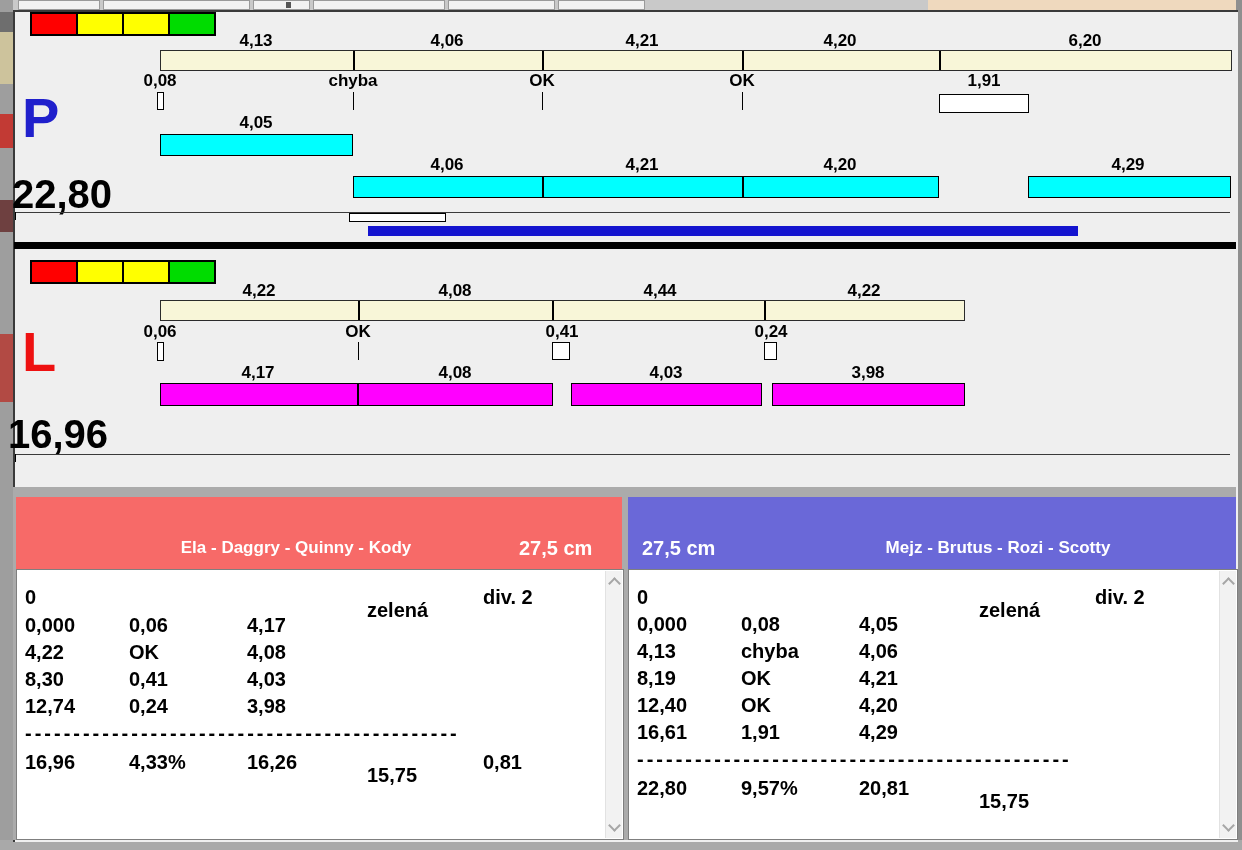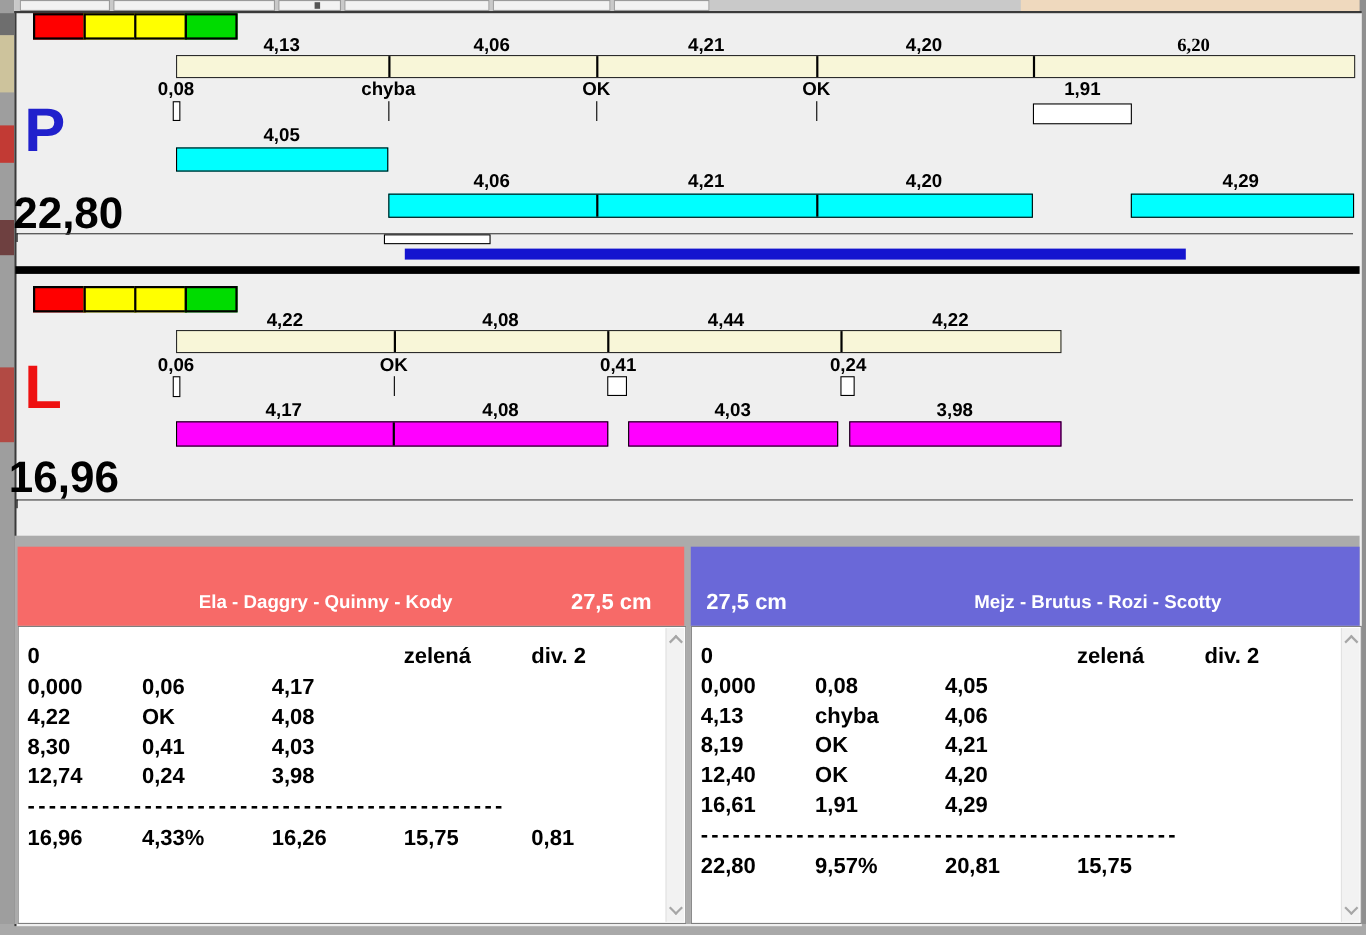--- a/index.html
+++ b/index.html
@@ -41,21 +41,21 @@
   .t-red{background:#F76A68;} .t-blue{background:#6A68D8;}
   .teamtitle{position:absolute;font-size:23px;font-weight:bold;color:#000;text-align:center;white-space:nowrap;}
   .teamsub{position:absolute;font-size:17px;font-weight:bold;color:#FFF;text-align:center;white-space:nowrap;}
   .jumph{position:absolute;font-size:20px;font-weight:bold;color:#FFF;white-space:nowrap;}
   .datebox{position:absolute;left:497px;top:494px;width:261px;height:41px;background:#FFF;
            border:1px solid #6b6b6b;z-index:6;font-size:25px;color:#000;
            display:flex;align-items:center;justify-content:center;white-space:nowrap;}
   .tbl{position:absolute;width:606px;height:269px;background:#FFF;border:1px solid #7f7f7f;}
   .trow{position:absolute;left:0;right:20px;height:24px;font-size:20px;font-weight:bold;color:#000;}
   .trow span{position:absolute;top:0;white-space:nowrap;}
-  .c0{left:8px;} .c1{left:112px;} .c2{left:230px;} .c3{left:350px;} .c4{left:466px;}
+  .c0{left:8px;} .c1{left:112px;} .c2{left:230px;} .c3{left:350px;margin-top:13px;} .c4{left:466px;}
   .dashrow{letter-spacing:3px;font-size:20px;font-weight:bold;}
   .sb{position:absolute;top:1px;bottom:1px;right:1px;width:16px;background:#F2F2F2;
       border-left:1px solid #e2e2e2;}
   .chev{position:absolute;left:4px;width:7px;height:7px;border-left:2px solid #A6A6A6;border-top:2px solid #A6A6A6;}
   .chev-up{top:8px;transform:rotate(45deg);}
   .chev-down{bottom:8px;transform:rotate(225deg);}
 </style>
 </head>
 <body>
 
@@ -91,21 +91,21 @@
       <div class="light l-green"></div>
     </div>
 
     <div class="lane-letter" style="left:22px;top:90px;color:#2020CC;">P</div>
     <div class="lane-total" style="left:12px;top:174px;">22,80</div>
 
     <div class="blabel" style="left:201px;top:31px;">4,13</div>
     <div class="blabel" style="left:392px;top:31px;">4,06</div>
     <div class="blabel" style="left:587px;top:31px;">4,21</div>
     <div class="blabel" style="left:785px;top:31px;">4,20</div>
-    <div class="blabel" style="left:1030px;top:31px;font-family:Liberation Serif, serif;">6,20</div>
+    <div class="blabel" style="left:1030px;top:31px;">6,20</div>
 
     <div class="sbar" style="left:160px;top:50px;width:1070px;">
       <div class="divider" style="left:192px;"></div>
       <div class="divider" style="left:381px;"></div>
       <div class="divider" style="left:581px;"></div>
       <div class="divider" style="left:778px;"></div>
     </div>
 
     <div class="blabel" style="left:105px;top:71px;">0,08</div>
     <div class="blabel" style="left:298px;top:71px;">chyba</div>

